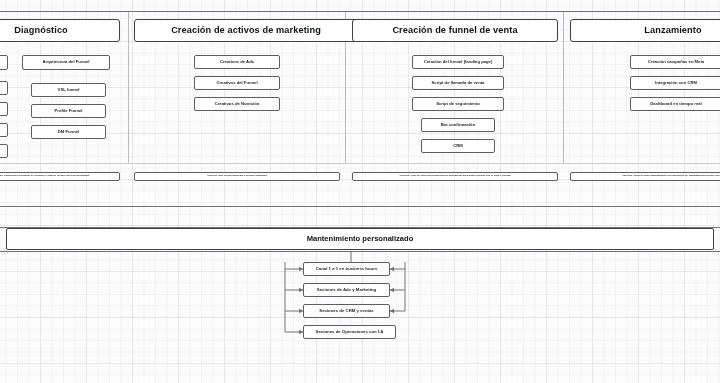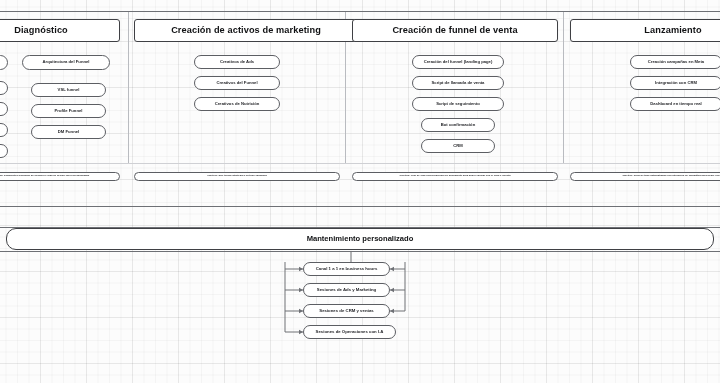--- a/index.html
+++ b/index.html
@@ -21,21 +21,21 @@
       linear-gradient(to bottom, rgba(0,0,0,0.030) 1px, transparent 1px);
     background-size:46px 46px,46px 46px,11.5px 11.5px,11.5px 11.5px;
     background-position:-6px -5px,-6px -5px,-6px -5px,-6px -5px;
   }
   
   .node{
     position:absolute;
     box-sizing:border-box;
     background:#ffffff;
     border:1.4px solid #55575c;
-    border-radius:10px;
+    border-radius:2px;
     display:flex;align-items:center;justify-content:center;
     text-align:center;
     line-height:1.05;
     overflow:hidden;
   }
   .header-node{
     border-width:1.8px;
     border-color:#3f4044;
     border-radius:3px;
     font-weight:bold;

